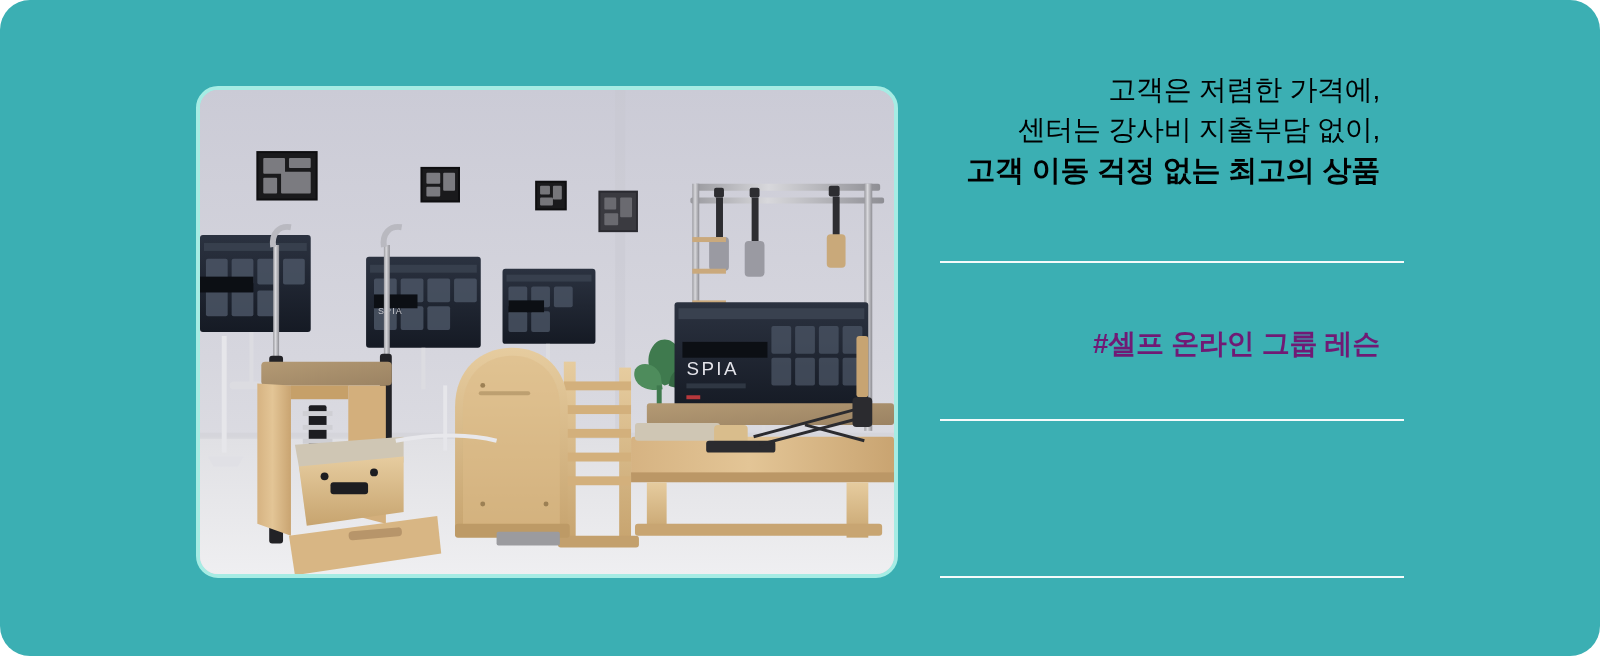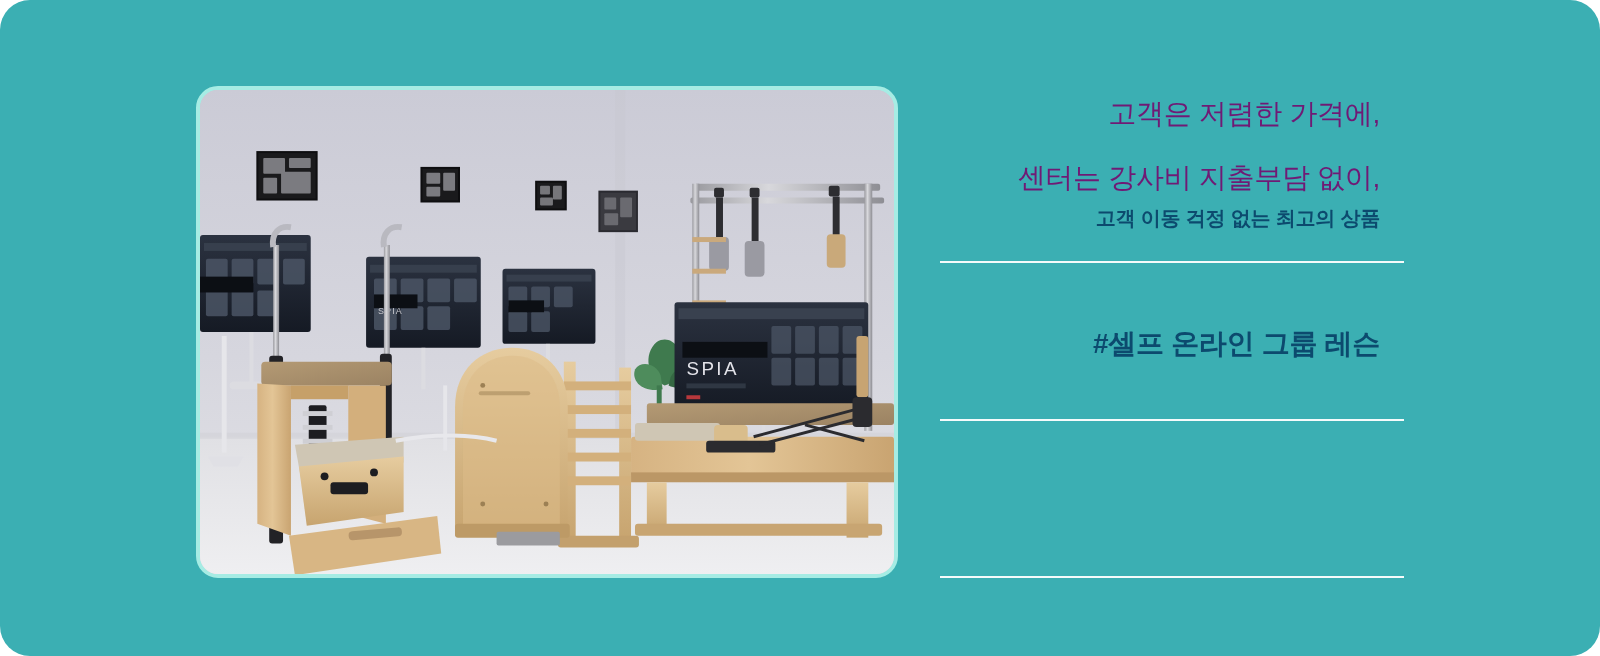--- a/index.html
+++ b/index.html
@@ -51,28 +51,27 @@
     padding-right: 4px;
   }
   #headline .line {
     display: block;
     font-size: 28px;
     line-height: 40px;
     letter-spacing: -0.3px;
     white-space: nowrap;
   }
   #headline .line.muted {
-    color: #701a75;
+    color: #000000;
     font-weight: 400;
-    margin-top: 24px;
   }
   #headline .line.emph {
-    color: #0c4a6e;
+    color: #000000;
     font-weight: 700;
-    font-size: 20px;
+    font-size: 29px;
     letter-spacing: -0.2px;
   }
 
   .divider {
     position: absolute;
     left: 40px;
     width: 464px;
     height: 2px;
     background: #ffffff;
     opacity: .95;
@@ -81,21 +80,21 @@
   #divider-2 { top: 349px; }
   #divider-3 { top: 506px; }
 
   .list-item {
     position: absolute;
     left: 0;
     width: 484px;
     text-align: right;
     padding-right: 4px;
     box-sizing: border-box;
-    color: #0c4a6e;
+    color: #701a75;
     font-size: 28px;
     font-weight: 700;
     letter-spacing: -0.3px;
     white-space: nowrap;
   }
   #list-item-0 { top: 255px; }
   #list-item-1 { top: 410px; }
 </style>
 </head>
 <body>

